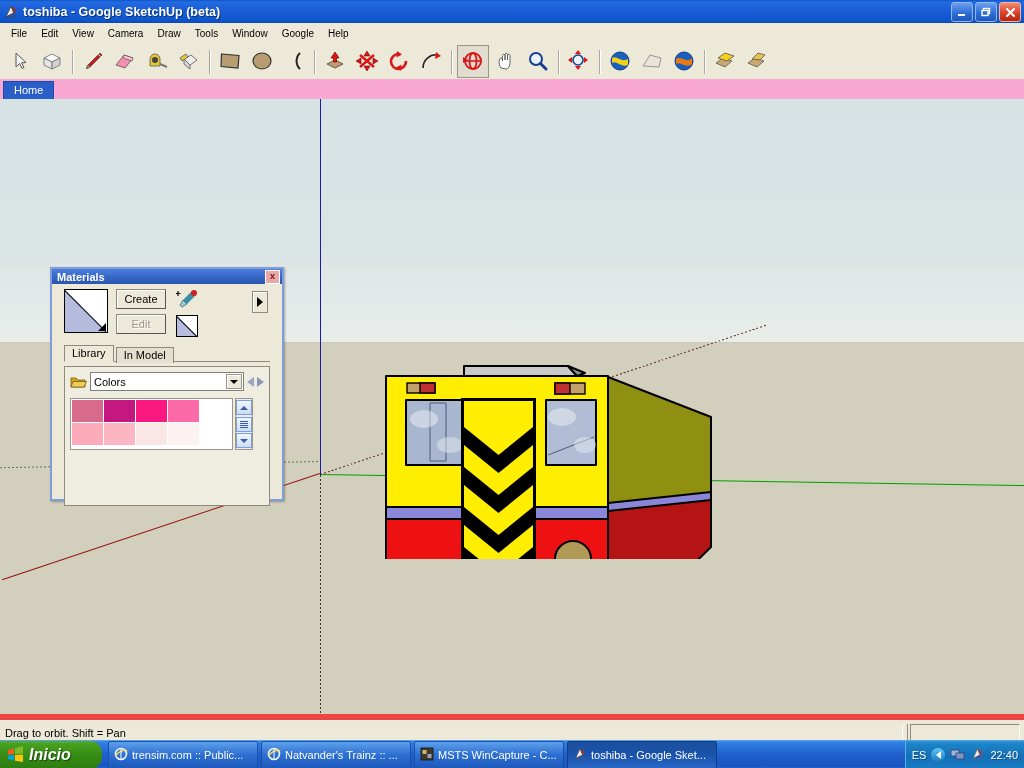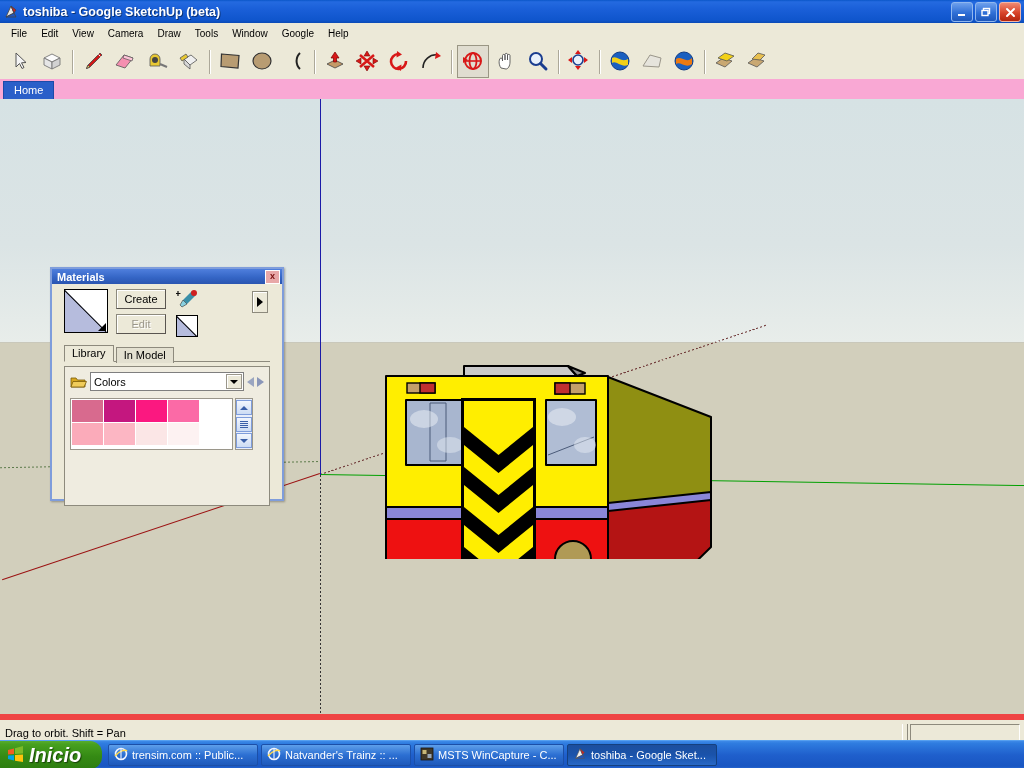--- a/index.html
+++ b/index.html
@@ -197,24 +197,24 @@
     position:absolute;left:0;top:740px;width:1024px;height:28px;
     background:linear-gradient(to bottom,#3f8ae8 0%,#2f7de0 8%,#1f5fcc 50%,#1956c2 90%,#2a6ad4 100%);
     border-top:1px solid #56a0f0;display:flex;align-items:center;
   }
   .start{
     width:102px;height:28px;
     background:linear-gradient(to bottom,#58ac2e 0%,#47a01f 12%,#358a14 55%,#2d7d10 100%);
     border-radius:0 12px 12px 0;display:flex;align-items:center;gap:5px;padding-left:7px;
     box-sizing:border-box;
   }
-  .start-text{color:#fff;font-weight:bold;font-style:italic;font-size:20px;text-shadow:1px 1px 1px rgba(0,0,0,.5);}
+  .start-text{color:#fff;font-weight:bold;font-style:italic;font-size:16px;text-shadow:1px 1px 1px rgba(0,0,0,.5);}
   .tasks{display:flex;align-items:center;gap:3px;margin-left:6px;}
   .task{
-    width:150px;height:22px;display:flex;align-items:center;gap:4px;padding:0 5px;
+    width:150px;height:28px;display:flex;align-items:center;gap:4px;padding:0 5px;
     box-sizing:border-box;border-radius:2px;
     background:linear-gradient(to bottom,#5e9fea,#2c6fd2 50%,#1e59bb);
     border:1px solid #1b4fa8;color:#fff;font-size:11px;white-space:nowrap;overflow:hidden;
   }
   .task.active{background:linear-gradient(to bottom,#1c4f9e,#1a53ab 50%,#2868c6);border-color:#14407f;}
   .tray{
     position:absolute;right:0;top:0;height:28px;display:flex;align-items:center;gap:5px;padding:0 6px;
     background:linear-gradient(to bottom,#2b95d6 0%,#1d84c8 10%,#1370b8 55%,#1a7cc4 100%);
     border-left:1px solid #53b3e8;
   }
@@ -699,15 +699,35 @@
           <svg width="14" height="14" viewBox="0 0 16 16">
             <path d="M3 13 L8 2 L11 9 Z" fill="#efefef" stroke="#555" stroke-width=".7"></path>
             <path d="M8 2 L13 6 L11 9 Z" fill="#c22" stroke="#555" stroke-width=".7"></path>
             <path d="M3 13 L11 9 L13 13 Z" fill="#2255bb" stroke="#555" stroke-width=".7"></path>
           </svg>
         </span>
         <span>toshiba - Google Sket...</span>
       </div>
     </div>
 
+    <div class="tray">
+      <span class="tray-text">ES</span>
+      <span class="tray-chev">
+          <i></i>
+        </span>
+      <span>
+        <svg width="15" height="14" viewBox="0 0 15 14">
+          <rect x="1" y="3" width="8" height="6" fill="#9fb4d8" stroke="#2c4470" stroke-width=".8"></rect>
+          <rect x="6" y="6" width="8" height="6" fill="#7f95c0" stroke="#2c4470" stroke-width=".8"></rect>
+        </svg>
+      </span>
+      <span>
+        <svg width="15" height="14" viewBox="0 0 16 16">
+          <path d="M3 13 L8 2 L11 9 Z" fill="#efefef" stroke="#666" stroke-width=".7"></path>
+          <path d="M8 2 L13 6 L11 9 Z" fill="#c22" stroke="#666" stroke-width=".7"></path>
+          <path d="M3 13 L11 9 L13 13 Z" fill="#2255bb" stroke="#666" stroke-width=".7"></path>
+        </svg>
+      </span>
+      <span class="tray-text">22:40</span>
+    </div>
   </div>
 
 </div>
 
 </body></html>

